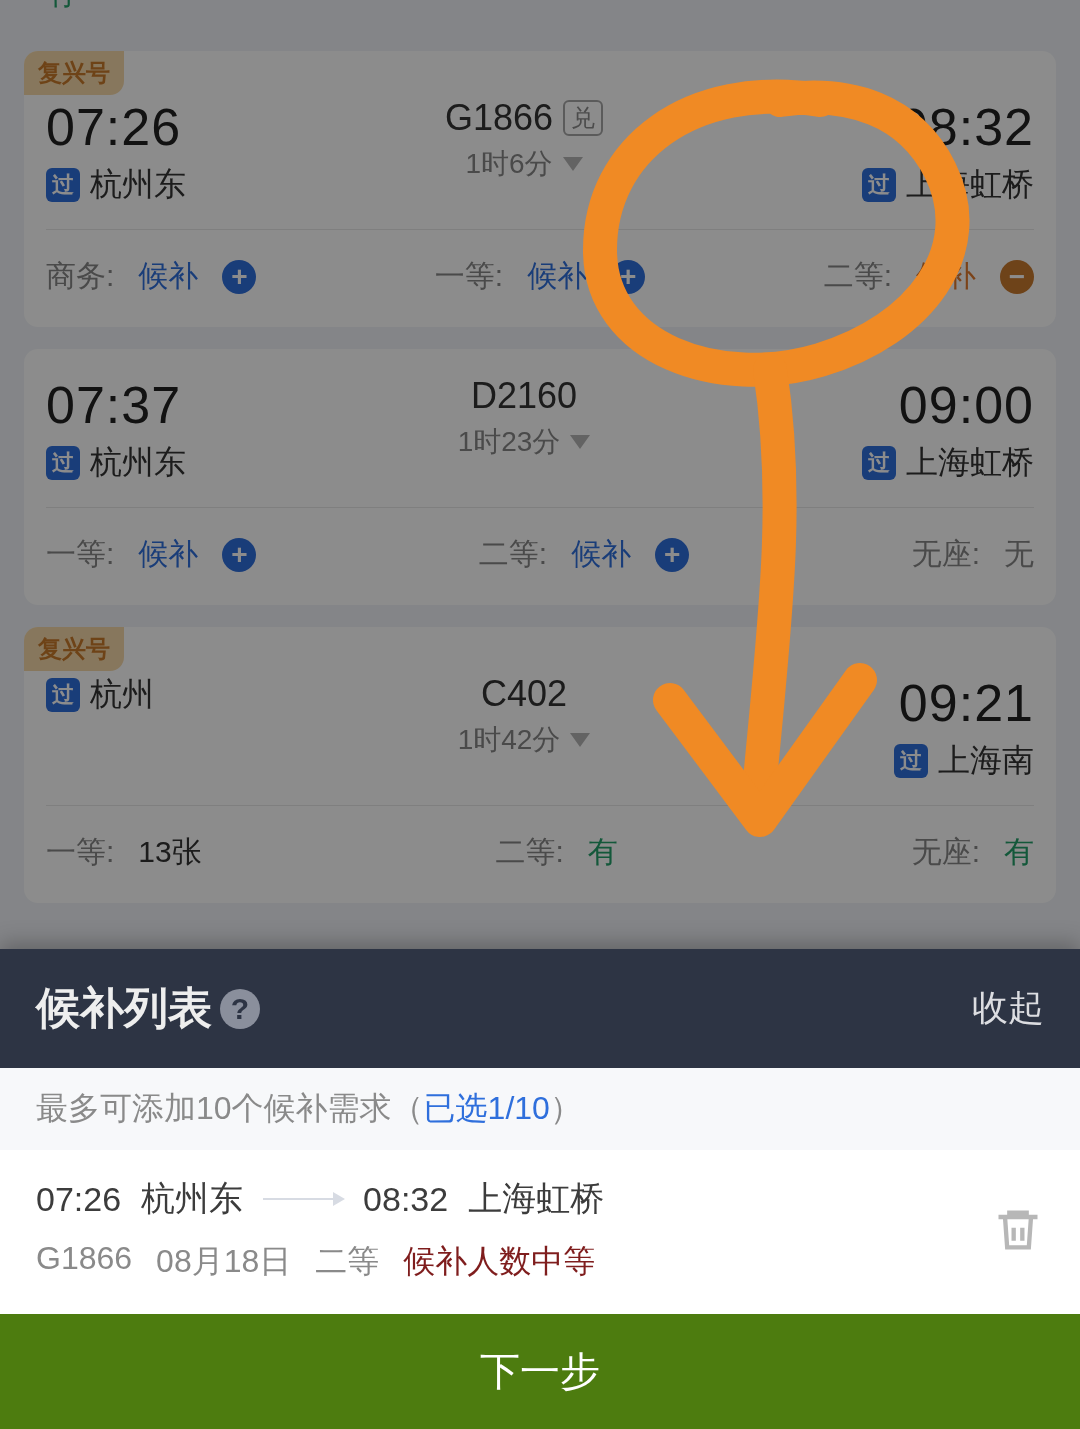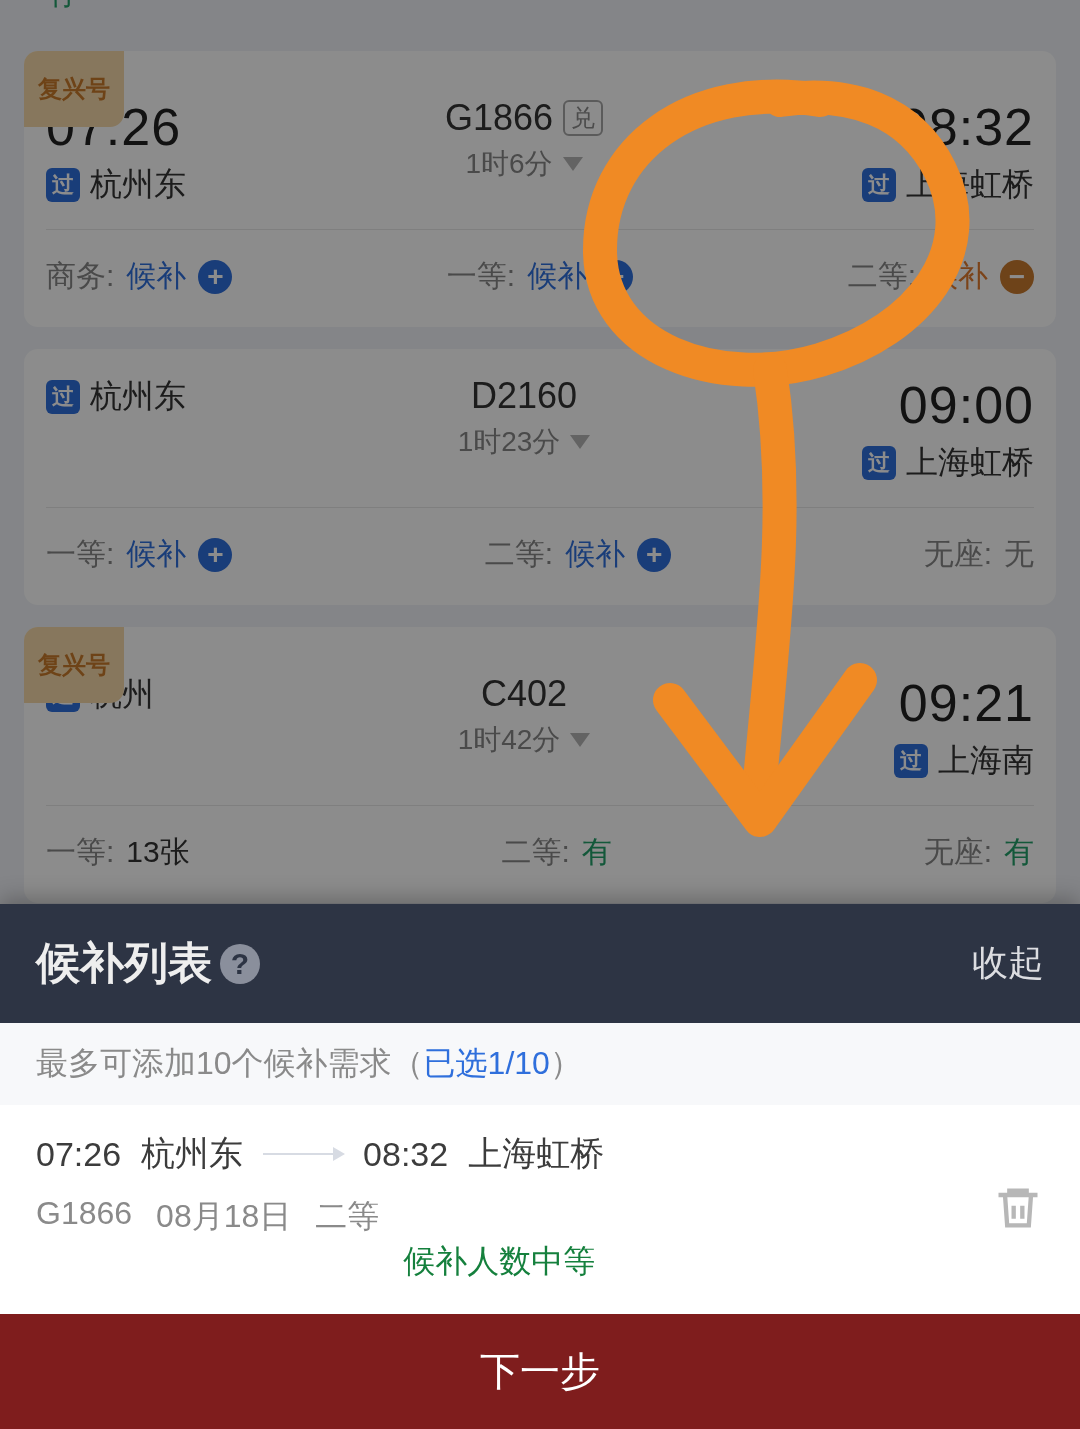--- a/index.html
+++ b/index.html
@@ -1,35 +1,35 @@
 <!DOCTYPE html>
 <html><head>
   <meta charset="utf-8">
   <style>
     * { margin:0; padding:0; box-sizing:border-box; font-family:-apple-system,"PingFang SC","Microsoft YaHei",sans-serif; }
     body { width:1080px; height:1429px; background:#f0f3f7; position:relative; overflow:hidden; }
     .dim-layer { position:absolute; inset:0; background:#f0f3f7; }
     .dim-overlay { position:absolute; inset:0; background:rgba(0,0,0,0.45); z-index:5; pointer-events:none; }
     .scroll-area { position:absolute; top:-30px; left:0; right:0; padding:0 24px; }
     .card { background:#fff; border-radius:14px; margin-top:22px; padding:20px 22px 0 22px; position:relative; }
-    .fx-badge { position:absolute; top:0; left:0; background:#f6d9aa; color:#c97a2b; font-size:24px; font-weight:600; padding:22px 14px; border-radius:14px 0 14px 0;text-align:center; }
+    .fx-badge { position:absolute; top:0; left:0; background:#f6d9aa; color:#c97a2b; font-size:24px; font-weight:600; padding:6px 14px; border-radius:14px 0 14px 0;text-align:center; }
     .row-main { display:flex; justify-content:space-between; align-items:flex-start; padding-top:26px; }
     .col { display:flex; flex-direction:column; align-items:flex-start; gap:6px; }
     .col.center { align-items:center; flex:1; }
     .col.right { align-items:flex-end; }
     .time { font-size:52px; font-weight:500; color:#222; letter-spacing:1px; }
     .station-line { display:flex; align-items:center; gap:10px; font-size:32px; color:#333; }
     .via { background:#2f6fdc; color:#fff; font-size:22px; font-weight:600; border-radius:6px; padding:2px 6px; }
     .trainno { font-size:36px; color:#333; display:flex; align-items:center; gap:10px; }
     .exch { border:2px solid #a7a7a7; color:#8a8a8a; font-size:24px; border-radius:6px; padding:0 6px; }
     .dur { font-size:28px; color:#888; display:flex; align-items:center; gap:10px; }
     .caret { width:0; height:0; border-left:10px solid transparent; border-right:10px solid transparent; border-top:14px solid #b5b5b5; }
     .divider { height:1px; background:#e8e8e8; margin:22px 0 0 0; }
     .row-seats { display:flex; justify-content:space-between; padding:26px 0 30px 0; font-size:30px; }
-    .seat { display:flex; align-items:center; gap:12px; }
+    .seat { display:flex; align-items:center; gap:24px; }
     .seat-label { color:#888; }
     .seat-val-blue { color:#2f6fdc; }
     .seat-val-orange { color:#e07a2e; }
     .seat-val-gray { color:#888; }
     .plus,.minus { width:34px; height:34px; border-radius:50%; display:flex; align-items:center; justify-content:center; color:#fff; font-size:28px; font-weight:700; line-height:1; }
     .plus { background:#2f6fdc; }
     .minus { background:#c97a2e; }
     .cut-top { color:#24a06a; font-size:30px; padding:4px 22px 14px 22px; }
 
     
@@ -42,24 +42,24 @@
     .help { width:40px; height:40px; border-radius:50%; background:#8a8f9c; color:#2d3444; font-size:30px; font-weight:800; display:flex; align-items:center; justify-content:center; }
     .collapse { font-size:36px; color:#dcdde1; }
     .sheet-sub { background:#f7f8fa; color:#8a8a8a; font-size:32px; padding:19px 36px; }
     .sheet-sub .count { color:#2f6fdc; }
     .wait-item { padding:26px 36px 30px 36px; display:flex; align-items:center; }
     .wait-left { flex:1; display:flex; flex-direction:column; gap:18px; }
     .trip-line { display:flex; align-items:center; gap:20px; font-size:34px; color:#3c3c3c; }
     .arrow-long { width:80px; height:2px; background:#d7dbe3; position:relative; }
     .arrow-long::after { content:''; position:absolute; right:-2px; top:-6px; width:0; height:0; border-top:7px solid transparent; border-bottom:7px solid transparent; border-left:12px solid #d7dbe3; }
     .meta-line { display:flex; gap:24px; font-size:32px; color:#8a8a8a; }
-    .meta-line .status { color:#15803d;margin-top:45px; }
+    .meta-line .status { color:#7f1d1d; }
     .trash { width:52px; height:52px; color:#b7b7b7; }
     .trash svg { width:100%; height:100%; }
-    .next-btn { background:#7f1d1d; color:#fff; text-align:center; font-size:40px; padding:30px 0; }
+    .next-btn { background:#4d7c0f; color:#fff; text-align:center; font-size:40px; padding:30px 0; }
   </style>
 </head>
 <body>
 
 <div class="dim-layer">
   <div class="scroll-area">
     <div class="cut-top">有</div>
 
     <div class="card">
       <div class="fx-badge">复兴号</div>
@@ -105,20 +105,21 @@
           <span class="seat-label">二等:</span>
           <span class="seat-val-orange">候补</span>
           <span class="minus">−</span>
         </div>
       </div>
     </div>
 
     <div class="card">
       <div class="row-main" style="padding-top:6px;">
         <div class="col">
+          <div class="time">07:37</div>
           <div class="station-line">
             <span class="via">过</span>
             <span>杭州东</span>
           </div>
         </div>
         <div class="col center">
           <div class="trainno">
               <span>D2160</span>
             </div>
           <div class="dur">

